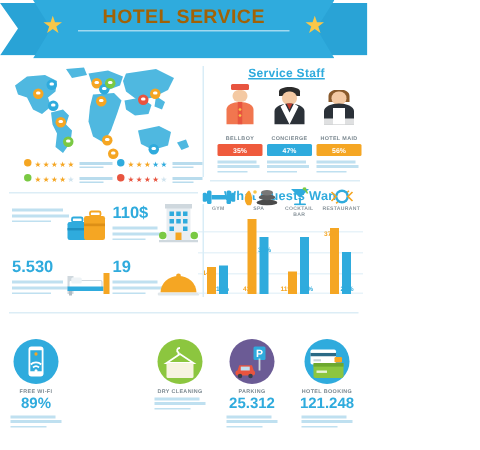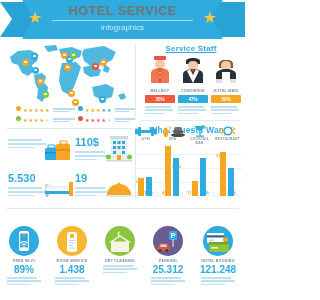--- a/index.html
+++ b/index.html
@@ -18,21 +18,21 @@
     background:#29a3d6;
     clip-path:polygon(0 0, 22px 0, 22px 0, 245px 0, 245px 35px, 22px 35px, 0 35px, 12px 17px);
   }
   .ribbon-main{
     position:absolute;left:22px;top:0;width:201px;height:39px;
     background:#2fabdd;
     clip-path:polygon(0 0,201px 0,189px 19px,201px 39px,0 39px,12px 19px);
   }
   .ribbon-title{
     position:absolute;left:48px;top:4px;width:149px;
-    text-align:center;color:#737373;font-size:13px;font-weight:bold;
+    text-align:center;color:#a16207;font-size:13px;font-weight:bold;
     letter-spacing:.3px;line-height:14px;
   }
   .ribbon-rule{
     position:absolute;left:52px;top:20px;width:141px;height:1px;background:rgba(255,255,255,.55);
   }
   .ribbon-sub{
     position:absolute;left:48px;top:22px;width:149px;text-align:center;
     color:#cdeaf7;font-size:8px;line-height:11px;
   }
   .star{position:absolute;top:10px;font-size:16px;color:#f9c748;line-height:16px;}
@@ -117,21 +117,20 @@
 
 <div class="page">
 
   <div class="ribbon">
     <div class="ribbon-bg"></div>
     <div class="ribbon-main"></div>
     <span class="star left">★</span>
     <span class="star right">★</span>
     <div class="ribbon-title">HOTEL SERVICE</div>
     <div class="ribbon-rule"></div>
-    <div class="ribbon-sub">infographics</div>
   </div>
 
   <div class="map-wrap">
     <svg class="map-svg" width="132" height="62" viewBox="0 0 132 62">
       <g fill="#4fb8e0">
         <path d="M6 14 L14 8 L26 7 L34 11 L33 18 L28 22 L30 28 L24 33 L18 30 L14 22 L8 20 Z"></path>
         <path d="M30 32 L38 30 L42 34 L40 40 L44 44 L43 52 L38 59 L33 55 L34 46 L31 40 Z"></path>
         <path d="M55 6 L68 4 L78 8 L76 14 L68 17 L62 15 L57 12 Z"></path>
         <path d="M58 20 L72 19 L77 24 L74 33 L70 44 L65 52 L58 48 L55 38 L56 28 Z"></path>
         <path d="M80 6 L100 3 L112 9 L108 17 L98 22 L88 24 L80 18 L78 11 Z"></path>
@@ -489,39 +488,20 @@
     </div>
     <div class="alabel">FREE WI-FI</div>
     <div class="anum">89%</div>
     <div class="lines">
         <u style="width:30px"></u>
         <u style="width:34px"></u>
         <u style="width:24px"></u>
       </div>
   </div>
 
-  <div class="amen" style="left:50px;top:226px;">
-    <div class="circ" style="background:#f7b733">
-      <svg width="30" height="30" viewBox="0 0 30 30">
-        <rect x="10" y="6" width="10" height="20" rx="2.5" fill="#ffffff"></rect>
-        <circle cx="15" cy="10" r="2.3" fill="#f7b733"></circle>
-        <rect x="11.8" y="14" width="6.4" height="1.1" fill="#c9d3d9"></rect>
-        <rect x="11.8" y="16.5" width="6.4" height="1.1" fill="#c9d3d9"></rect>
-        <rect x="11.8" y="19" width="4.5" height="1.1" fill="#c9d3d9"></rect>
-        <rect x="11.8" y="21.5" width="6.4" height="1.1" fill="#c9d3d9"></rect>
-      </svg>
-    </div>
-    <div class="alabel">ROOM SERVICE</div>
-    <div class="anum">1.438</div>
-    <div class="lines">
-        <u style="width:30px"></u>
-        <u style="width:34px"></u>
-        <u style="width:24px"></u>
-      </div>
-  </div>
 
   <div class="amen" style="left:98px;top:226px;">
     <div class="circ" style="background:#8cc63f">
       <svg width="30" height="30" viewBox="0 0 30 30">
         <path d="M15 6 C13 6 12.4 8 14 9 L14 10.5" stroke="#ffffff" stroke-width="1.2" fill="none"></path>
         <path d="M15 10 L6 16 L24 16 Z" fill="none" stroke="#ffffff" stroke-width="1.2"></path>
         <rect x="6" y="16" width="18" height="10" rx="1" fill="#f7f4e0"></rect>
       </svg>
     </div>
     <div class="alabel">DRY CLEANING</div>

